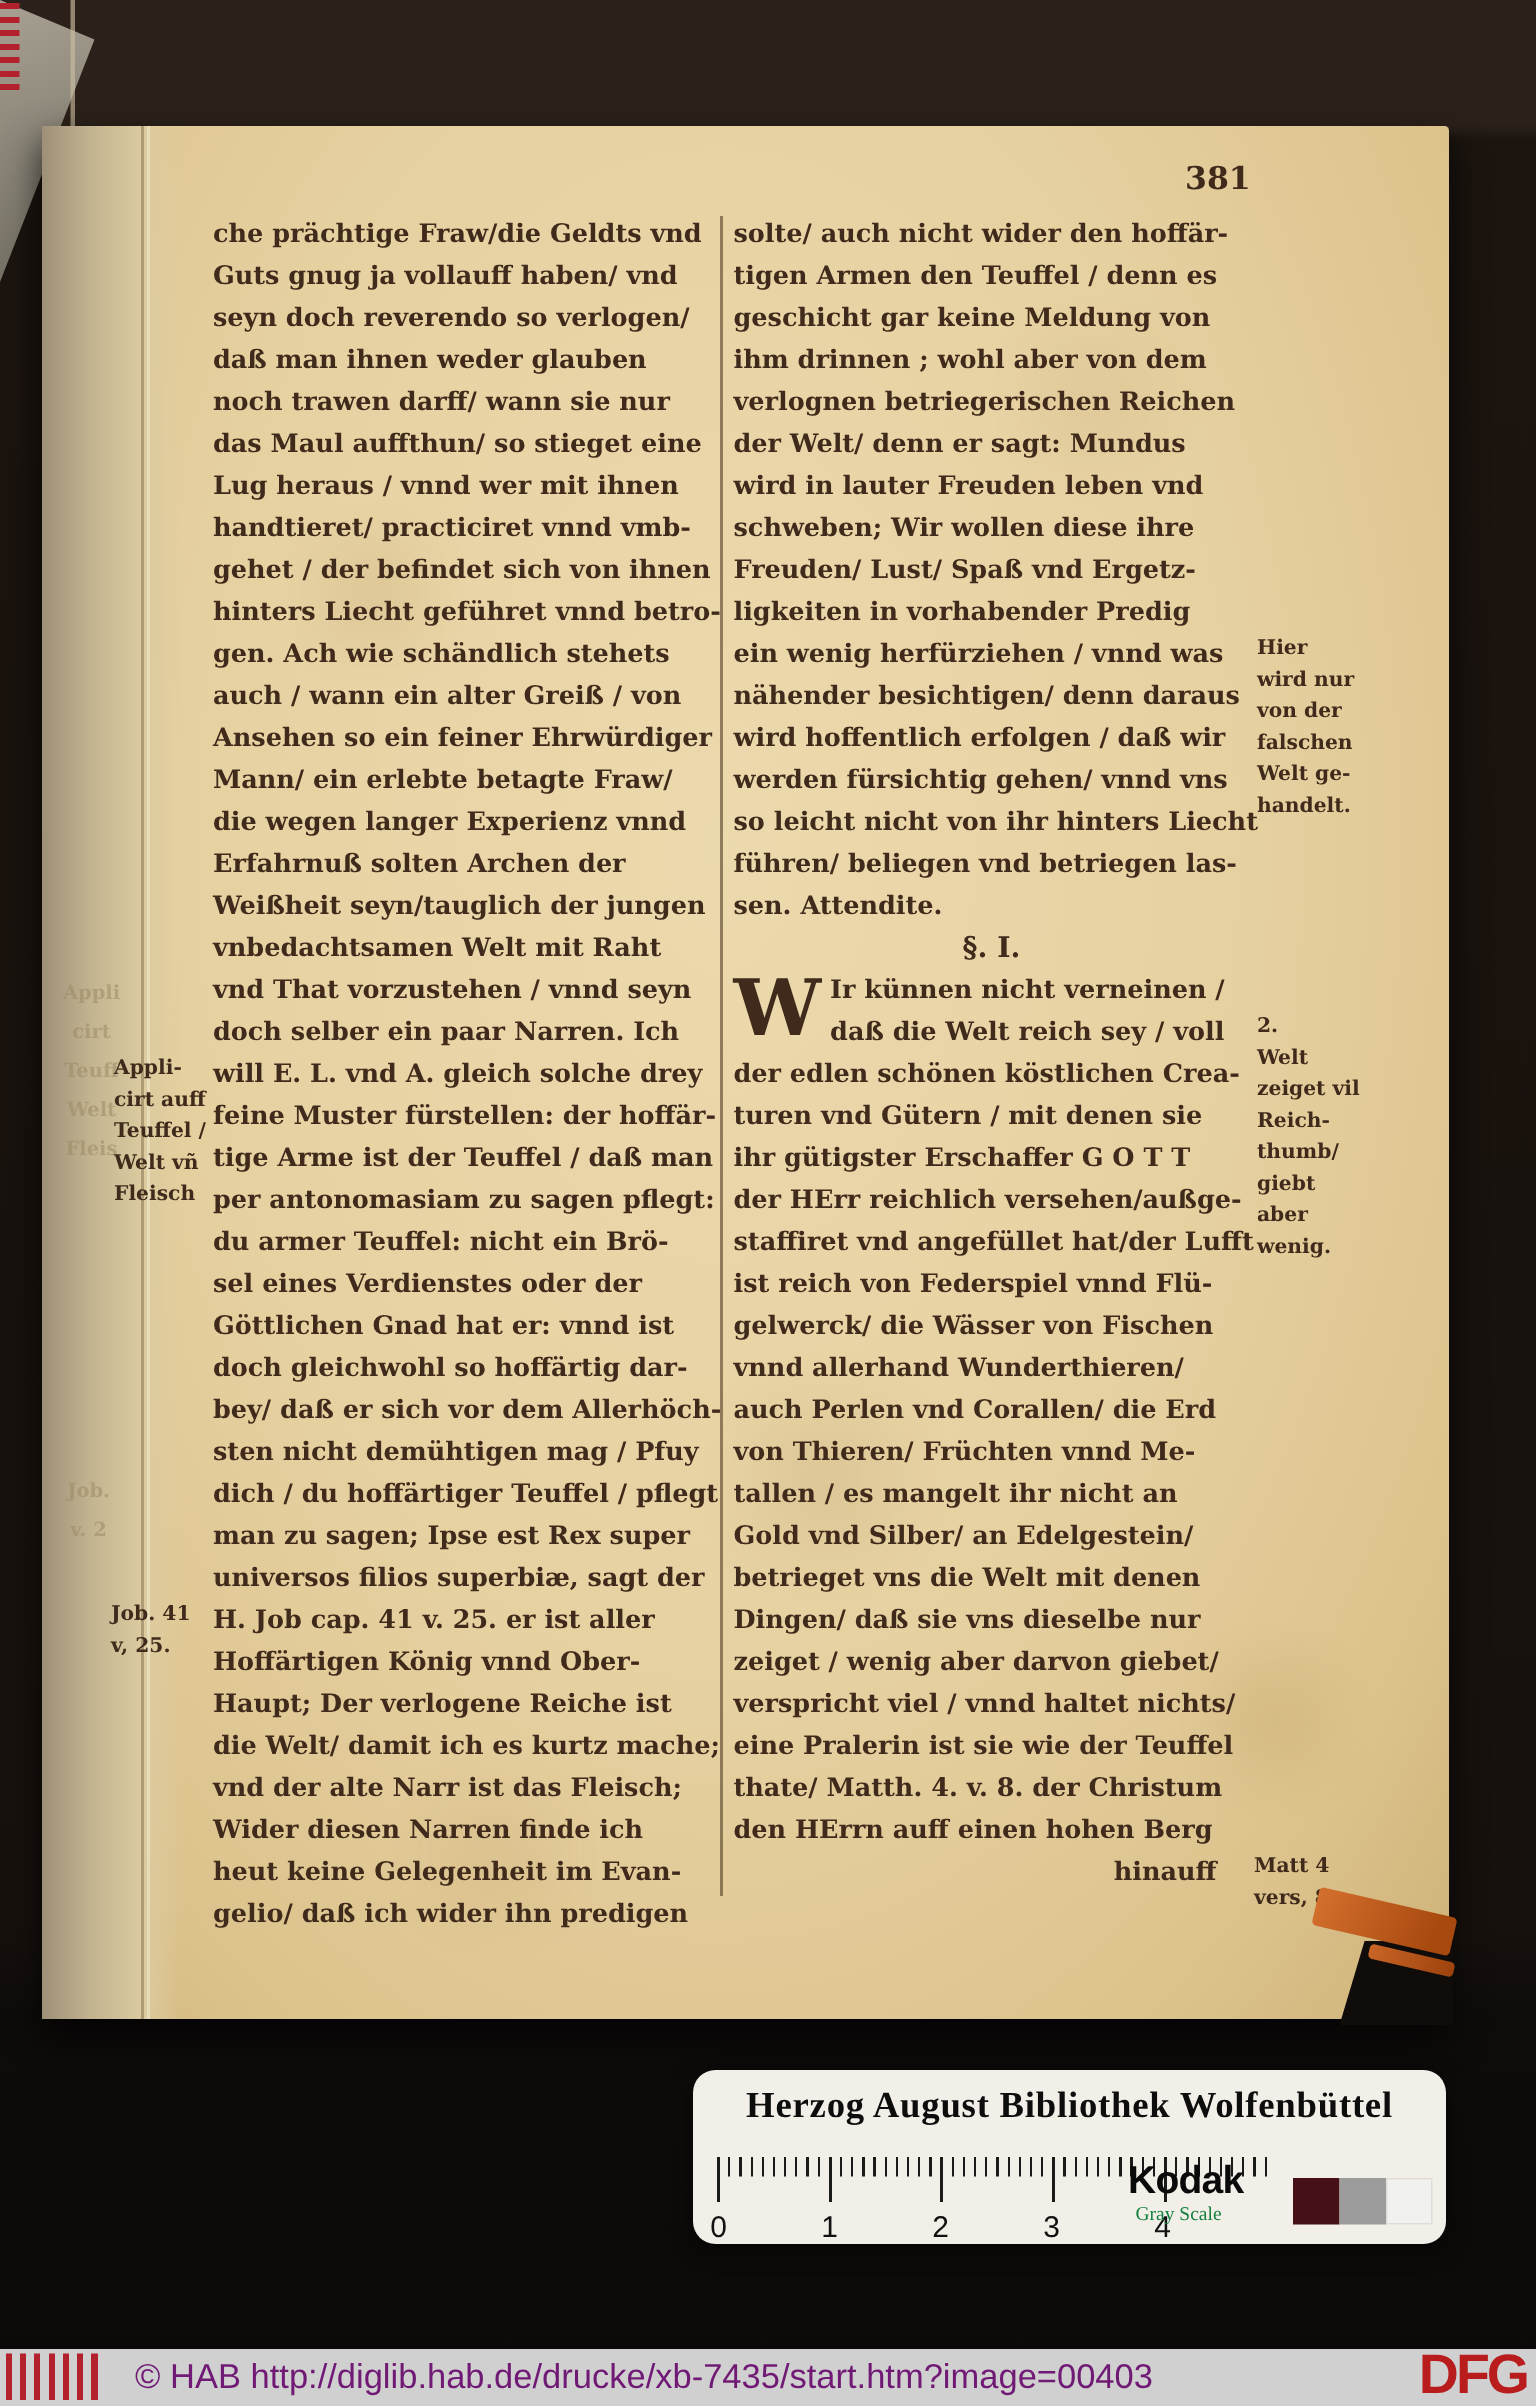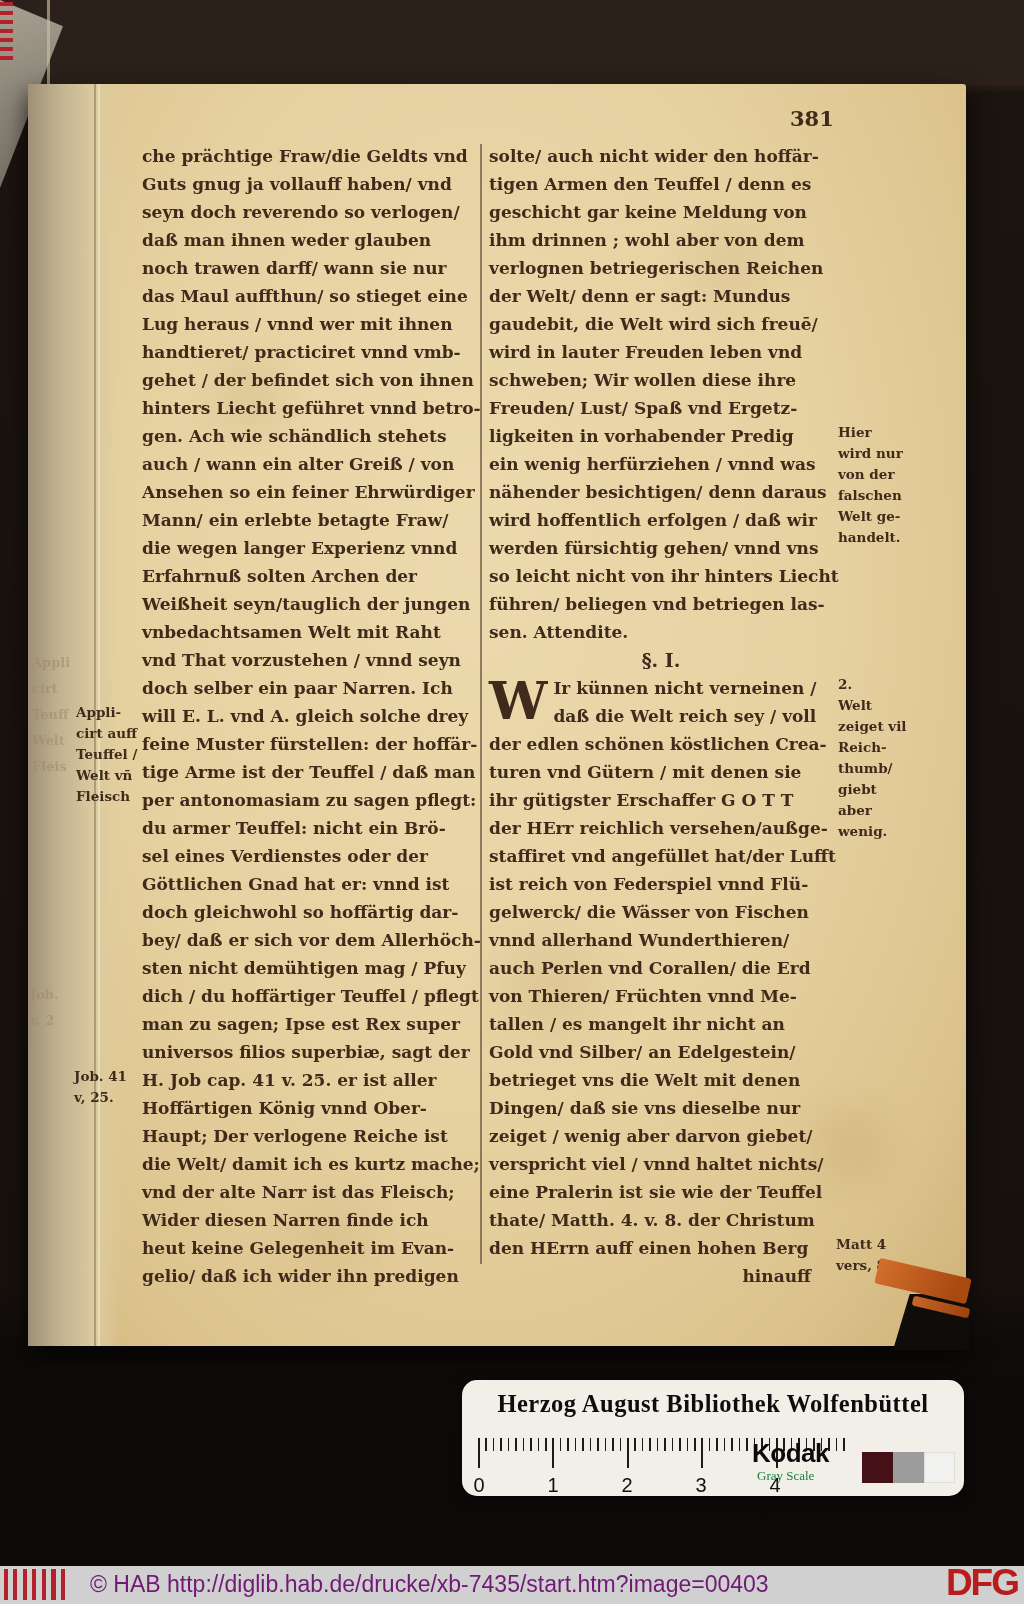--- a/index.html
+++ b/index.html
@@ -48,21 +48,21 @@
   .dropcap{float:left;font-size:52px;line-height:50px;margin:2px 6px 0 0;font-weight:bold;}
   .catchword{height:28px;line-height:28px;text-align:right;padding-right:22px;}
   .margin-note{z-index:3;font-weight:bold;width:110px;}
   .mline{height:21px;line-height:21px;font-size:13.5px;white-space:nowrap;}
   .mnote-l1{left:76px;top:702px;width:66px;}
   .mnote-l2{left:74px;top:1066px;width:66px;}
   .mnote-r1{left:838px;top:422px;}
   .mnote-r2{left:838px;top:674px;}
   .mnote-r3{left:836px;top:1234px;}
   .bleed{z-index:3;color:#9b8a64;opacity:.55;filter:blur(.4px);font-weight:bold;width:58px;}
-  .bleed .bline{height:26px;line-height:26px;font-size:13px;white-space:nowrap;}
+  .bleed .bline{height:26px;line-height:26px;font-size:13px;white-space:nowrap;text-align:center;}
   .bleed1{left:32px;top:650px;}
   .bleed2{left:30px;top:982px;}
 
   
   .corner-dark{left:893px;top:1294px;width:76px;height:56px;background:#0f0c0a;
     clip-path:polygon(22% 0,100% 0,100% 100%,0 100%);z-index:3;}
   .fore-edge1{left:876px;top:1268px;width:94px;height:26px;border-radius:3px;
     background:linear-gradient(105deg,#d4702e,#a8490f 85%);transform:rotate(13deg);z-index:4;}
   .fore-edge2{left:912px;top:1302px;width:58px;height:10px;border-radius:3px;
     background:linear-gradient(105deg,#c96527,#9c420c);transform:rotate(13deg);z-index:4;}
@@ -174,21 +174,20 @@
   <div class="abs col-rule"></div>
 
   <div class="abs text-col col-right ink">
     <div>
         <div class="tline">solte/ auch nicht wider den hoffär-</div>
         <div class="tline">tigen Armen den Teuffel / denn es</div>
         <div class="tline">geschicht gar keine Meldung von</div>
         <div class="tline">ihm drinnen ;  wohl aber von dem</div>
         <div class="tline">verlognen betriegerischen Reichen</div>
         <div class="tline">der Welt/ denn er sagt:  Mundus</div>
-        <div class="tline">gaudebit, die Welt wird sich freuē/</div>
         <div class="tline">wird in lauter Freuden leben vnd</div>
         <div class="tline">schweben;  Wir wollen diese ihre</div>
         <div class="tline">Freuden/ Lust/ Spaß vnd Ergetz-</div>
         <div class="tline">ligkeiten in vorhabender Predig</div>
         <div class="tline">ein wenig herfürziehen / vnnd was</div>
         <div class="tline">nähender besichtigen/ denn daraus</div>
         <div class="tline">wird hoffentlich erfolgen / daß wir</div>
         <div class="tline">werden fürsichtig gehen/ vnnd vns</div>
         <div class="tline">so leicht nicht von ihr hinters Liecht</div>
         <div class="tline">führen/ beliegen vnd betriegen las-</div>

